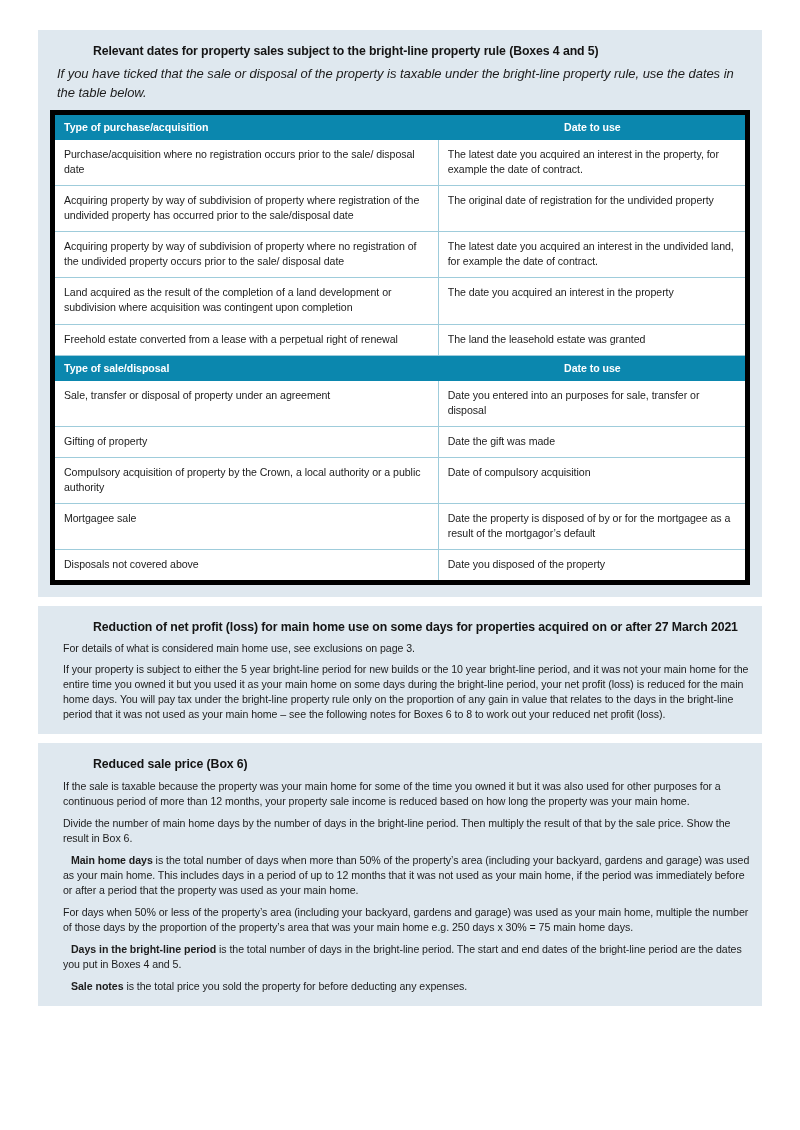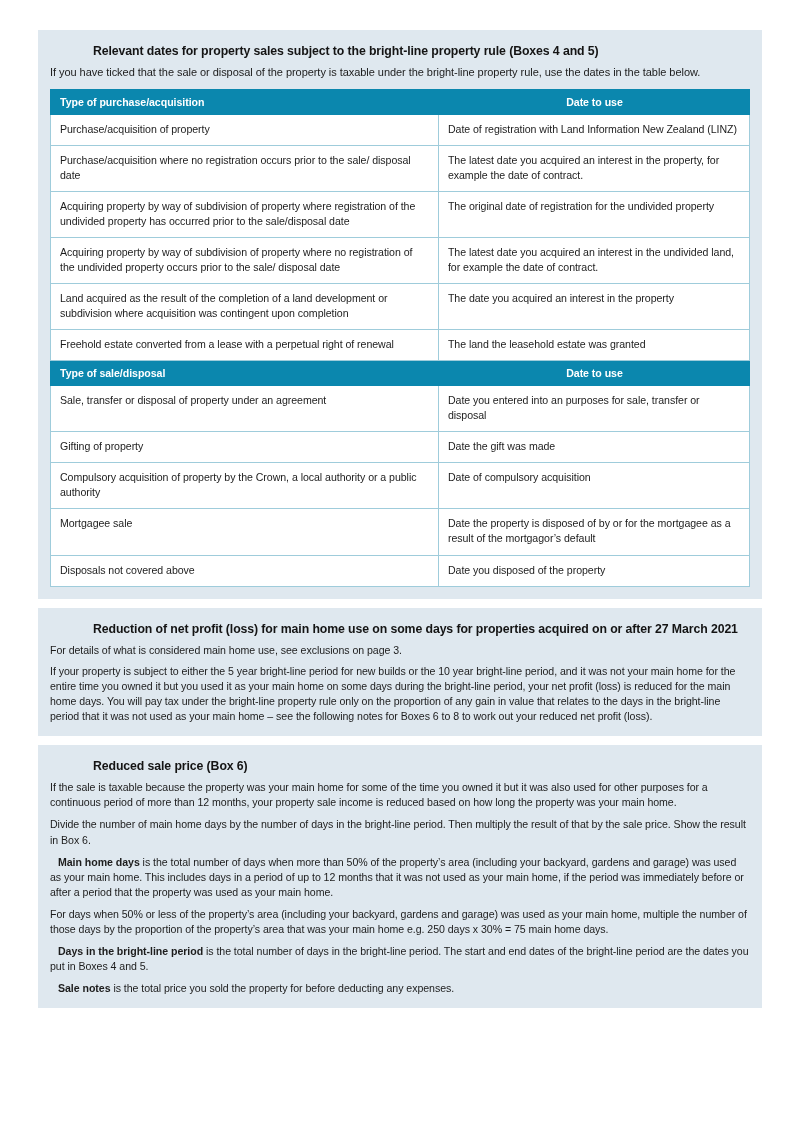--- a/index.html
+++ b/index.html
@@ -38,45 +38,46 @@
     font-weight: bold;
     margin: 0 0 6px 0;
     letter-spacing: -0.1px;
     color: #141414;
     line-height: 1.25;
     padding-left: 43px;
   }
   p.body-text {
     font-size: 10.6px;
     line-height: 1.42;
-    margin: 0 0 7px 0;
+    margin: 0 0 7px 13px;
     color: #1c1c1c;
     letter-spacing: -0.05px;
   }
   p.body-text:last-child {
     margin-bottom: 0;
   }
   p.tight {
     margin-bottom: 6px;
   }
   .lead-in {
-    font-size: 11px;
+    font-size: 13px;
     line-height: 1.42;
-    margin: 0 0 8px 0;
-    color: #1c1c1c;
-    letter-spacing: -0.05px;
+    margin: 0 0 8px 7px;
+    color: #1c1c1c;
+    letter-spacing: -0.05px;
+    font-style: italic;
   }
   b, strong { font-weight: bold; padding-left: 8px; }
 
   table.dates-table {
     width: 100%;
     border-collapse: collapse;
     table-layout: fixed;
     background: #7f1d1d;
-    border: 1px solid #000000;
+    border: 5px solid #000000;
   }
   table.dates-table col.c1 { width: 55.5%; }
   table.dates-table col.c2 { width: 44.5%; }
 
   table.dates-table th {
     background: #0b87ae;
     color: #ffffff;
     font-size: 10.6px;
     font-weight: bold;
     text-align: left;
@@ -113,24 +114,20 @@
       <colgroup>
           <col class="c1">
           <col class="c2">
         </colgroup>
       <tbody>
         <tr>
           <th>Type of purchase/acquisition</th>
           <th class="split">Date to use</th>
         </tr>
         <tr>
-          <td>Purchase/acquisition of property</td>
-          <td>Date of registration with Land Information New Zealand (LINZ)</td>
-        </tr>
-        <tr>
           <td>Purchase/acquisition where no registration occurs prior to the sale/ disposal date</td>
           <td>The latest date you acquired an interest in the property, for example the date of contract.</td>
         </tr>
         <tr>
           <td>Acquiring property by way of subdivision of property where registration of the undivided property has occurred prior to the sale/disposal date</td>
           <td>The original date of registration for the undivided property</td>
         </tr>
         <tr>
           <td>Acquiring property by way of subdivision of property where no registration of the undivided property occurs prior to the sale/ disposal date</td>
           <td>The latest date you acquired an interest in the undivided land, for example the date of contract.</td>

